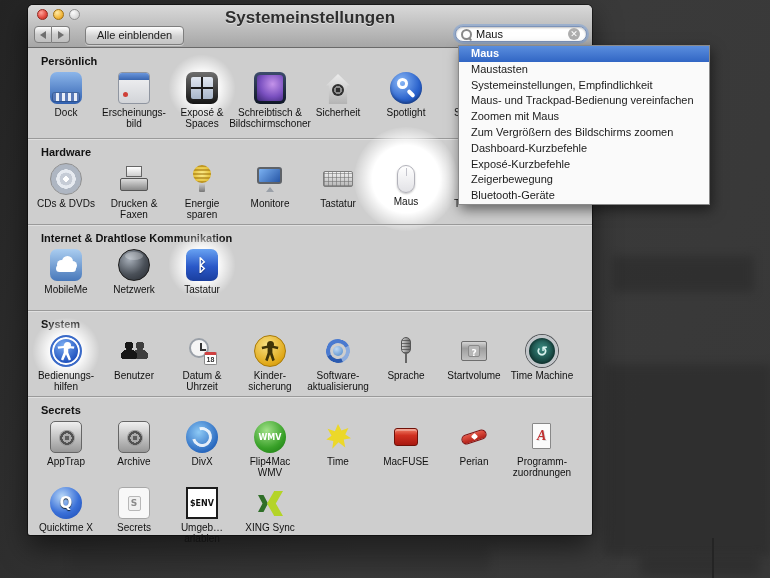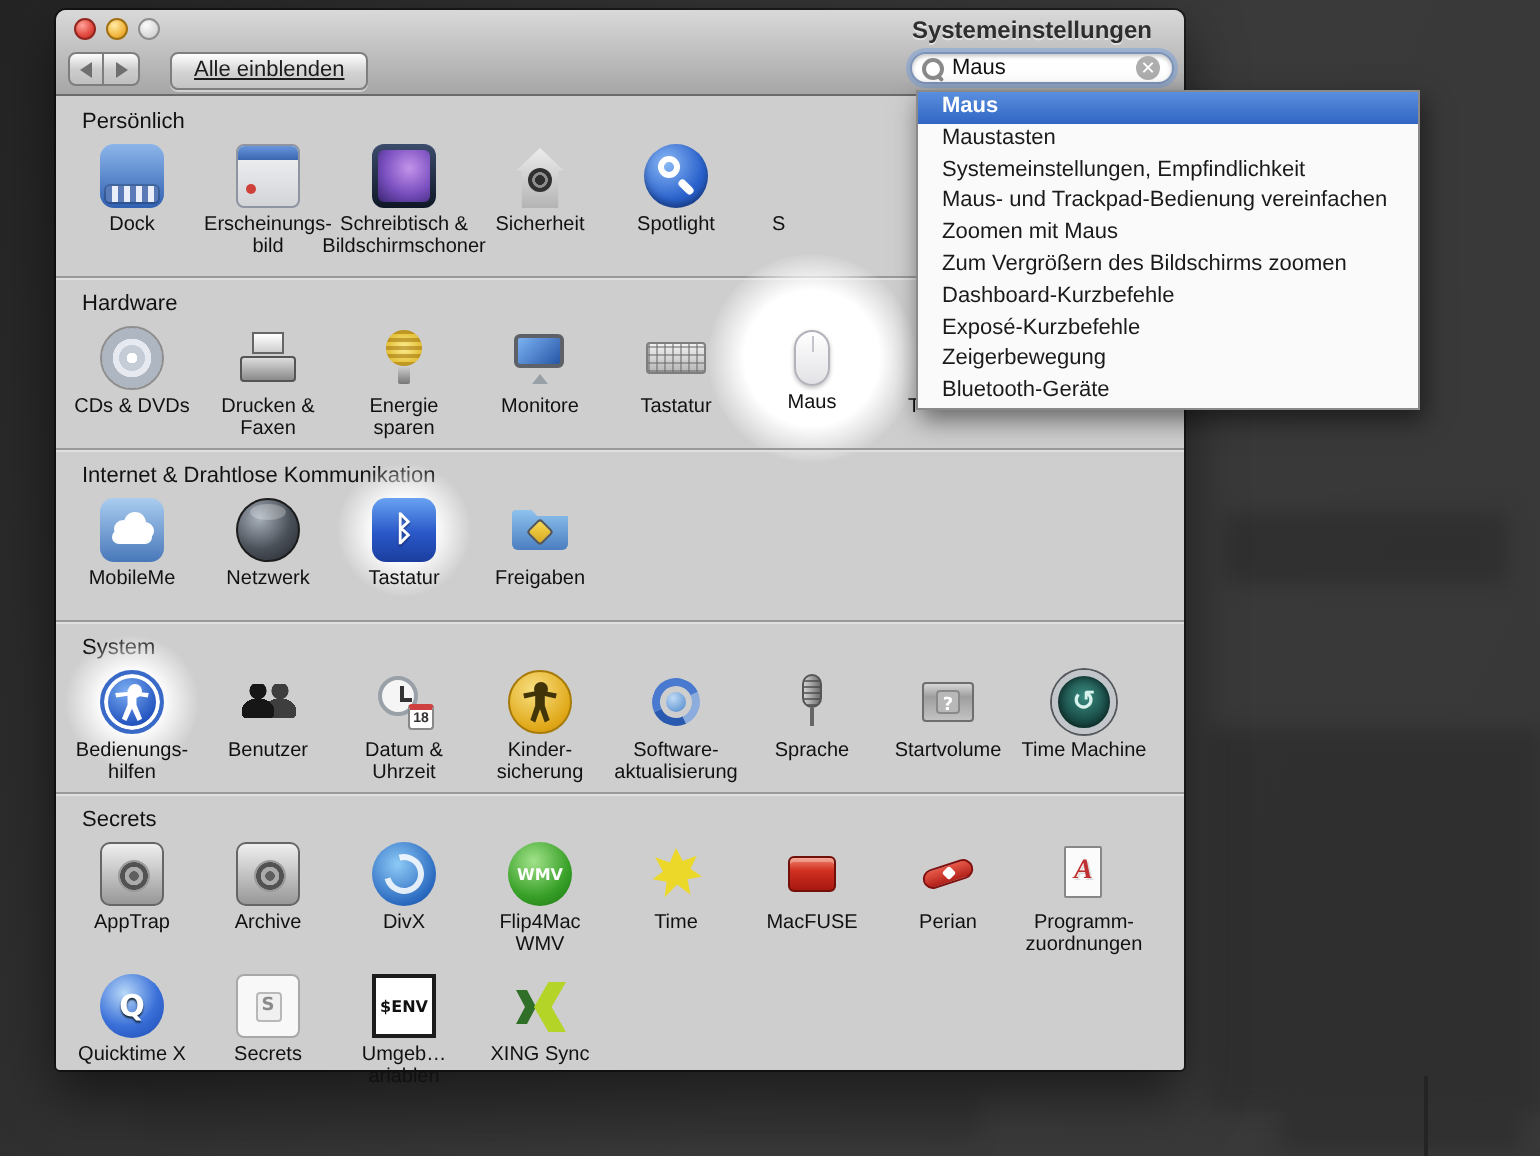--- a/index.html
+++ b/index.html
@@ -19,22 +19,22 @@
     box-shadow:0 12px 28px rgba(0,0,0,.55),0 0 0 1px rgba(0,0,0,.45);
     background:#cecece;z-index:10;
   }
   .winhead{
     height:42px;border-radius:5px 5px 0 0;
     background:linear-gradient(#d9d9d9,#bdbdbd 55%,#a6a6a6);
     border-bottom:1px solid #6a6a6a;position:relative;
   }
   .titlebar{height:19px;position:relative;}
   .title{
-    position:absolute;left:0;right:16px;top:3px;text-align:right;
-    font-size:12px;font-weight:bold;color:#2e2e2e;text-shadow:0 1px 0 rgba(255,255,255,.5);
+    position:absolute;left:0;right:0;top:3px;text-align:center;
+    font-size:17px;font-weight:bold;color:#2e2e2e;text-shadow:0 1px 0 rgba(255,255,255,.5);
   }
   .traffic{position:absolute;left:9px;top:4px;display:flex;gap:5px;}
   .light{width:11px;height:11px;border-radius:50%;box-sizing:border-box;}
   .light.red{background:radial-gradient(circle at 35% 30%,#ffa39a,#e1483e 60%,#b03028);border:1px solid #92261e;}
   .light.yellow{background:radial-gradient(circle at 35% 30%,#ffeaa6,#f2b73e 60%,#d09018);border:1px solid #a07012;}
   .light.gray{background:radial-gradient(circle at 35% 30%,#fbfbfb,#d6d6d6 70%,#bcbcbc);border:1px solid #8e8e8e;}
   .toolbar{height:23px;position:relative;}
   .seg{position:absolute;left:6px;top:2px;display:flex;}
   .seg-btn{
     width:18px;height:17px;box-sizing:border-box;border:1px solid #7e7e7e;
@@ -43,21 +43,20 @@
   }
   .seg-btn:first-child{border-radius:4px 0 0 4px;}
   .seg-btn:last-child{border-radius:0 4px 4px 0;border-left:none;}
   .tri-l{width:0;height:0;border-top:4px solid transparent;border-bottom:4px solid transparent;border-right:6px solid #6f6f6f;}
   .tri-r{width:0;height:0;border-top:4px solid transparent;border-bottom:4px solid transparent;border-left:6px solid #6f6f6f;}
   .btn-showall{
     position:absolute;left:57px;top:2px;height:17px;line-height:16px;padding:0 11px;
     border:1px solid #7e7e7e;border-radius:4px;font-size:11px;color:#1c1c1c;
     background:linear-gradient(#fefefe,#d2d2d2 55%,#c4c4c4);
     box-shadow:0 1px 0 rgba(255,255,255,.45);
-    text-decoration:underline;
   }
   .searchbox{
     position:absolute;right:5px;top:2px;width:132px;height:16px;box-sizing:border-box;
     background:#fff;border:1px solid #7d93b8;border-radius:9px;
     box-shadow:0 0 0 2px rgba(110,155,220,.45),inset 0 1px 2px rgba(0,0,0,.25);
     display:flex;align-items:center;padding:0 3px 0 5px;
   }
   .mag{width:7px;height:7px;border:2px solid #8a8a8a;border-radius:50%;position:relative;flex-shrink:0;}
   .mag::after{content:"";position:absolute;left:6px;top:6px;width:2px;height:4px;background:#8a8a8a;transform:rotate(-45deg);border-radius:1px;}
   .searchbox input{
@@ -66,21 +65,21 @@
   }
   .clear-btn{
     width:12px;height:12px;border-radius:50%;background:#aeaeae;color:#fff;
     font-size:9px;line-height:12px;text-align:center;flex-shrink:0;
   }
   
   .content{position:relative;}
   .section{position:relative;box-sizing:border-box;}
   .section + .section{border-top:1px solid #9a9a9a;box-shadow:inset 0 1px 0 #e0e0e0;}
   .sec-p{height:90px;} .sec-m{height:86px;} .sec-l{height:140px;}
-  .section-title{padding:7px 0 0 13px;font-size:11px;font-weight:normal;color:#111;}
+  .section-title{padding:7px 0 0 13px;font-size:11px;font-weight:bold;color:#111;}
   .prefs-row{display:flex;padding-left:4px;margin-top:3px;align-items:flex-start;}
   .prefs-row + .prefs-row{margin-top:7px;}
   .pref-item{
     width:68px;flex-shrink:0;display:flex;flex-direction:column;align-items:center;
     position:relative;padding-top:2px;
   }
   .pref-label{
     margin-top:3px;font-size:10px;line-height:11px;color:#111;text-align:center;
     white-space:pre-line;z-index:1;
   }
@@ -275,20 +274,26 @@
           <div class="pref-item">
             <span class="ic ic-dock"></span>
             <span class="pref-label">Dock</span>
           </div>
           <div class="pref-item">
             <span class="ic ic-appearance"></span>
             <span class="pref-label">Erscheinungs-
 bild</span>
           </div>
           <div class="pref-item">
+            <span class="glow"></span>
+            <span class="ic ic-expose"></span>
+            <span class="pref-label">Exposé &amp;
+Spaces</span>
+          </div>
+          <div class="pref-item">
             <span class="ic ic-desktop-screensaver"></span>
             <span class="pref-label">Schreibtisch &amp;
 Bildschirmschoner</span>
           </div>
           <div class="pref-item">
             <span class="ic ic-security"></span>
             <span class="pref-label">Sicherheit</span>
           </div>
           <div class="pref-item">
             <span class="ic ic-spotlight"></span>
@@ -346,24 +351,20 @@
           <div class="pref-item">
             <span class="ic ic-network"></span>
             <span class="pref-label">Netzwerk</span>
           </div>
           <div class="pref-item">
             <span class="glow"></span>
             <span class="ic ic-bluetooth">
               <span class="glyph">ᛒ</span>
             </span>
             <span class="pref-label">Tastatur</span>
-          </div>
-          <div class="pref-item">
-            <span class="ic ic-sharing"></span>
-            <span class="pref-label">Freigaben</span>
           </div>
         </div>
       </div>
       <div class="section sec-m">
         <div class="section-title">System</div>
         <div class="prefs-row">
           <div class="pref-item">
             <span class="glow"></span>
             <span class="ic ic-accessibility"></span>
             <span class="pref-label">Bedienungs-

